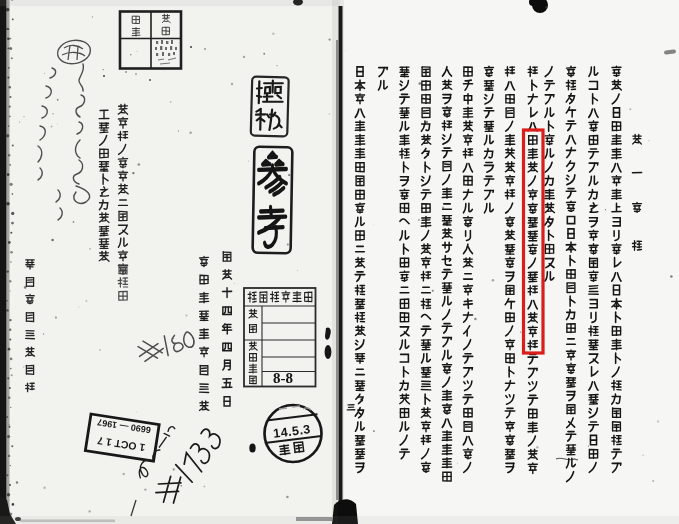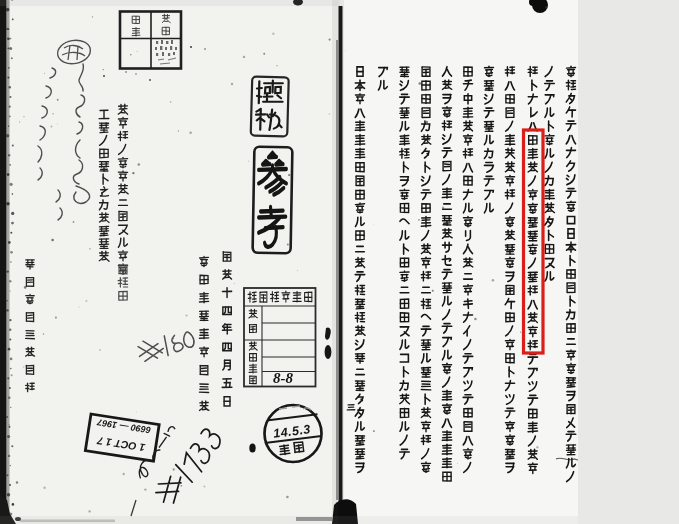--- a/index.html
+++ b/index.html
@@ -1,16 +1,16 @@
 <!DOCTYPE html>
 <html><head>
 <meta charset="utf-8">
 <style>
 html,body{margin:0;padding:0;background:#e8e8e6;}
-#page{position:relative;width:578px;height:524px;background:#f6f6f4;overflow:hidden;font-family:"Liberation Sans",sans-serif;font-style:italic;}
+#page{position:relative;width:679px;height:524px;background:#f6f6f4;overflow:hidden;font-family:"Liberation Sans",sans-serif;}
 </style>
 </head>
 <body>
 
 <div id="page">
 <svg width="679" height="524" viewBox="0 0 679 524">
 
 <g>
         <rect x="0" y="0" width="6.5" height="524" fill="#111"></rect>
         <rect x="6.5" y="0" width="3" height="524" fill="#555" opacity="0.5"></rect>

